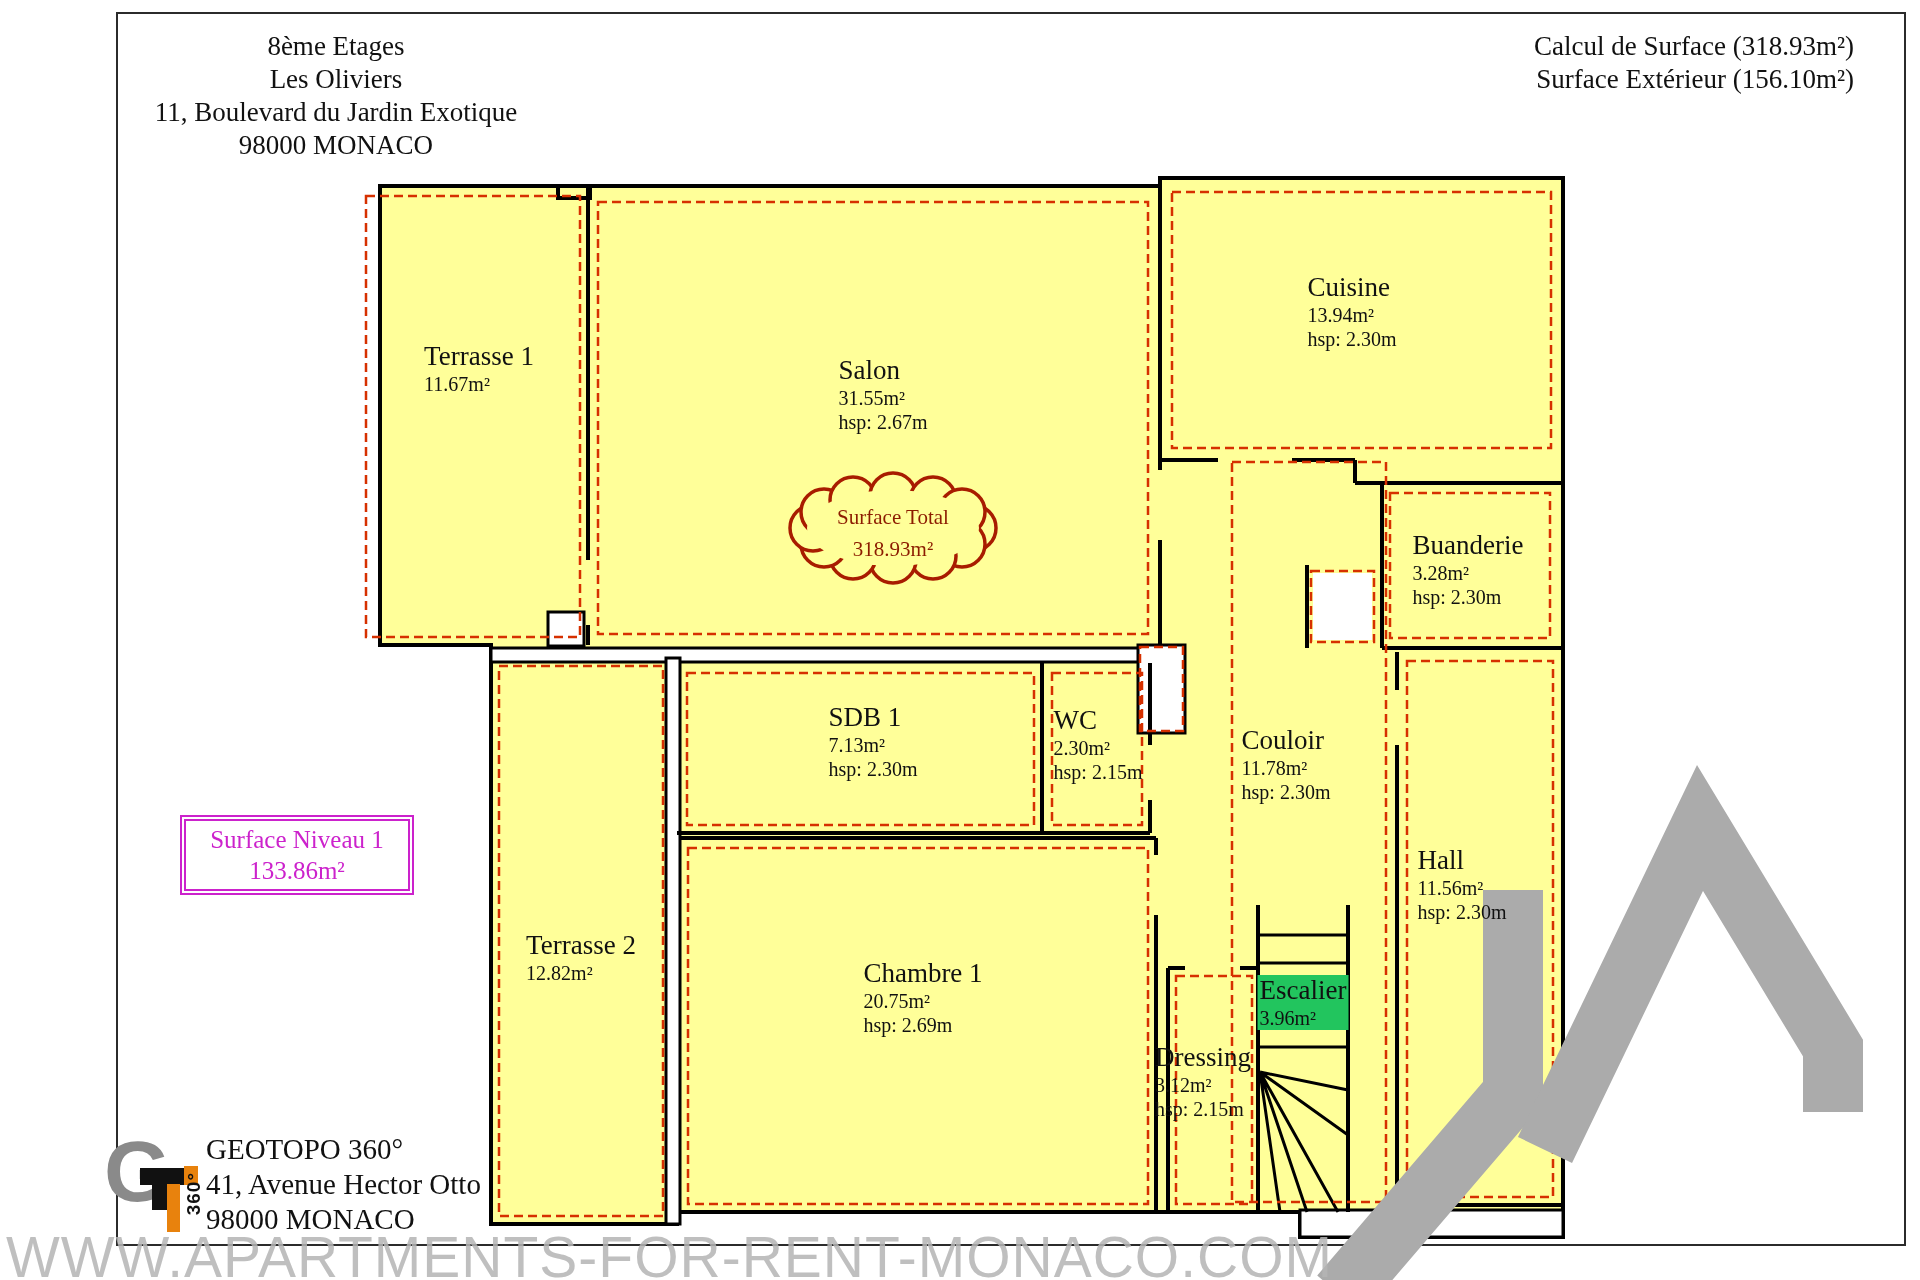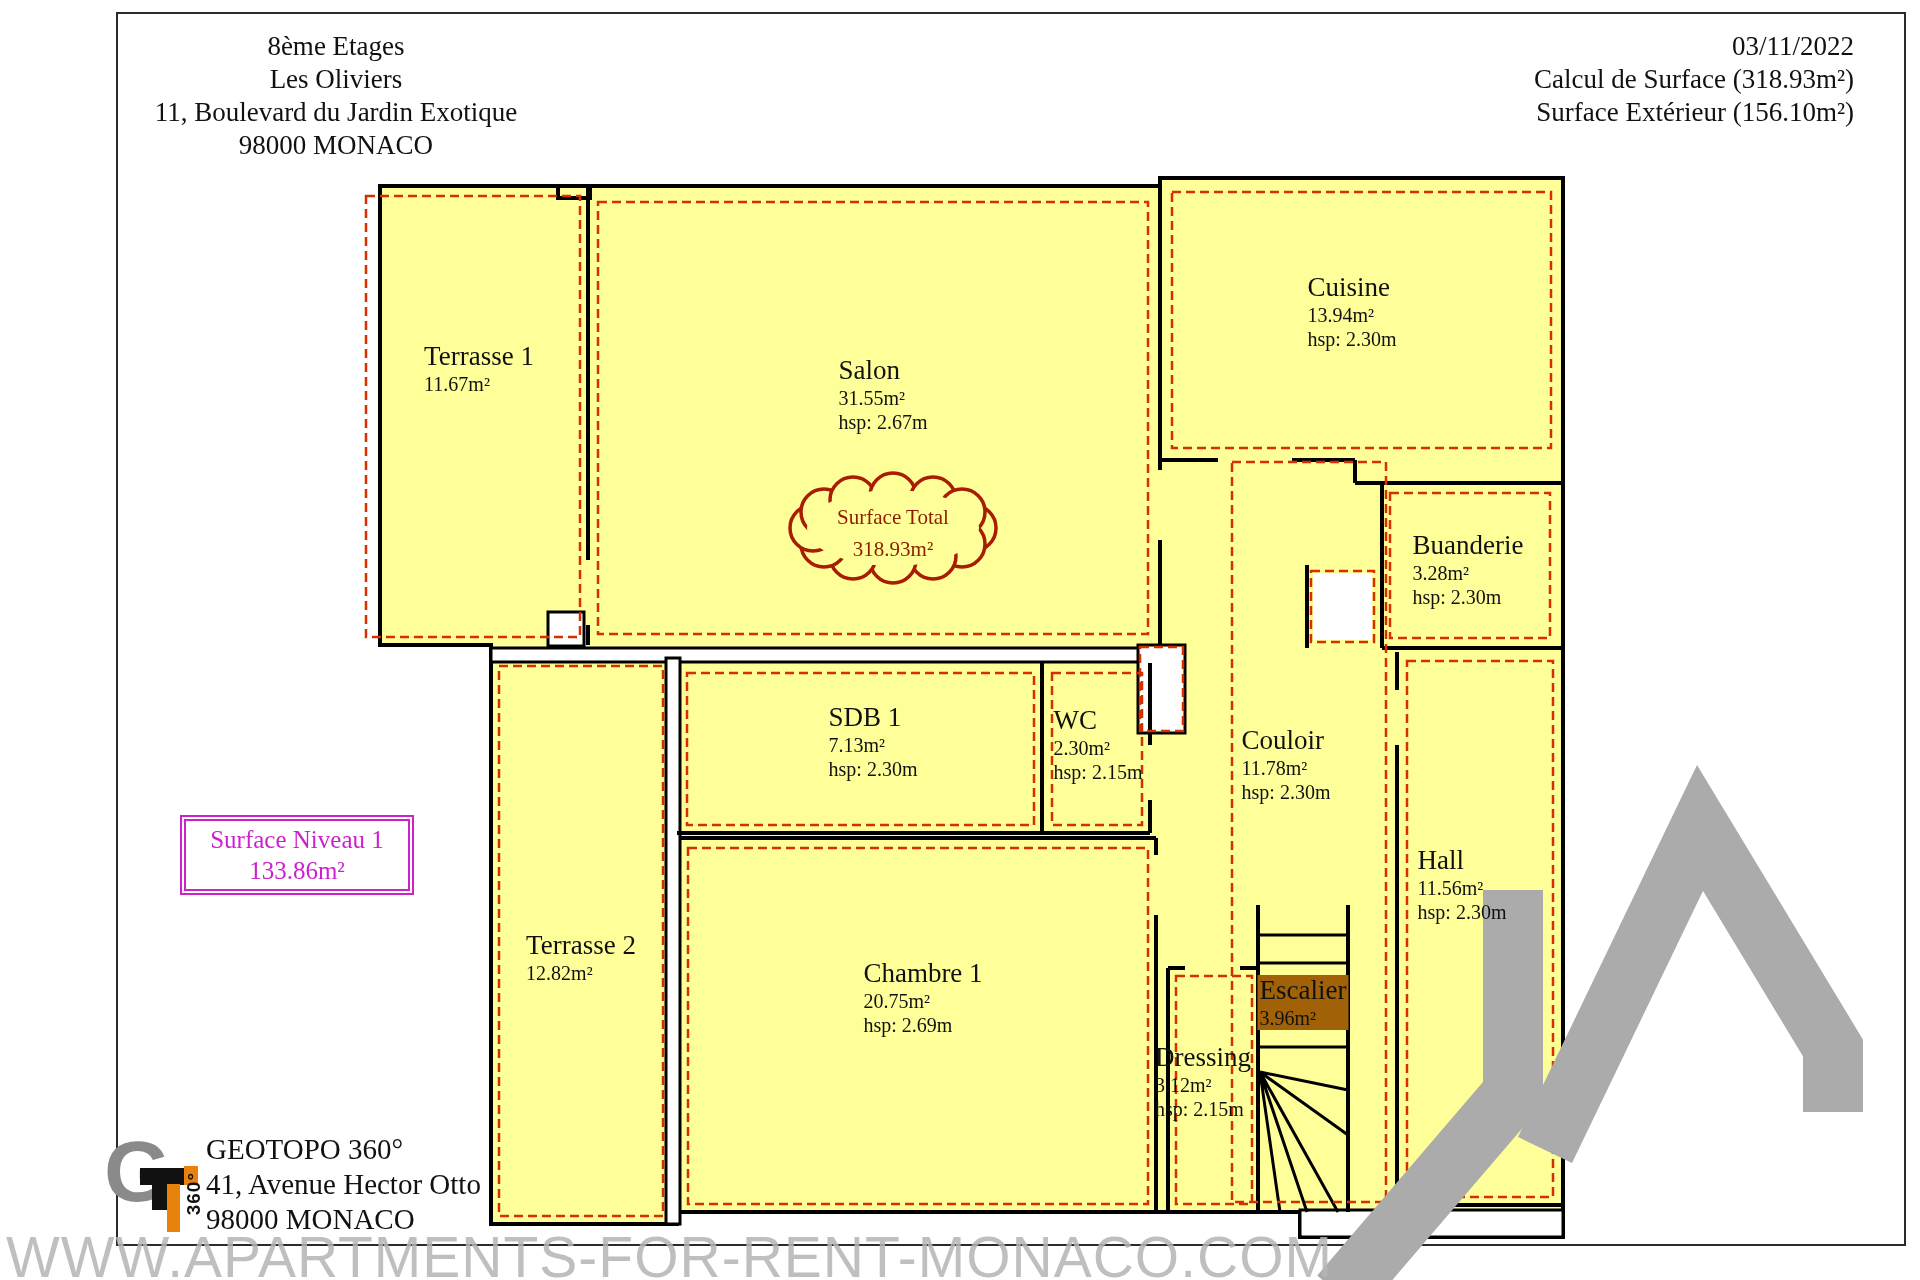--- a/index.html
+++ b/index.html
@@ -9,21 +9,21 @@
          border:2px solid #2b2b2b;z-index:1;}
   svg.layer{position:absolute;left:0;top:0;z-index:2;}
   svg.house-mark{z-index:4;}
   .txt{position:absolute;z-index:6;}
   .hdr{font-size:27px;line-height:33px;white-space:nowrap;}
   .hdr-left{left:336px;top:30px;text-align:center;transform:translateX(-50%);}
   .hdr-right{right:66px;top:30px;text-align:right;}
   .room{position:absolute;z-index:6;transform:translateX(-50%);white-space:nowrap;}
   .rn{font-size:27px;line-height:31px;}
   .rs{font-size:20px;line-height:24px;}
-  .esc-bg .rn,.esc-bg .rs{background:#a16207;padding:0 2px;}
+  .esc-bg .rn,.esc-bg .rs{background:#22c55e;padding:0 2px;}
   .cloud-text{left:893px;top:501px;text-align:center;transform:translateX(-50%);
               color:#8C1C00;font-size:21px;line-height:32px;white-space:nowrap;}
   .niveau-box{left:180px;top:815px;width:226px;border:2px solid #CC22CC;padding:2px;z-index:6;}
   .niveau-inner{border:2px solid #CC22CC;text-align:center;color:#CC22CC;
                 font-size:25px;line-height:31px;padding:3px 0;}
   .logo-g{left:104px;top:1128px;font-family:"Liberation Sans","DejaVu Sans",sans-serif;
           font-weight:bold;font-size:86px;line-height:86px;color:#8A8A8A;z-index:6;}
   .logo-rect{position:absolute;z-index:7;}
   .logo-360{left:183px;top:1172px;writing-mode:vertical-rl;transform:rotate(180deg);
             font-family:"Liberation Sans","DejaVu Sans",sans-serif;font-weight:bold;
@@ -118,21 +118,20 @@
 </svg>
 
 <div class="txt hdr hdr-left">
   <div>8ème Etages</div>
   <div>Les Oliviers</div>
   <div>11, Boulevard du Jardin Exotique</div>
   <div>98000 MONACO</div>
 </div>
 
 <div class="txt hdr hdr-right">
-  <div>03/11/2022</div>
   <div>Calcul de Surface (318.93m²)</div>
   <div>Surface Extérieur (156.10m²)</div>
 </div>
 
 <div class="txt cloud-text">
   <div>Surface Total</div>
   <div>318.93m²</div>
 </div>
 
 <div class="txt niveau-box">

